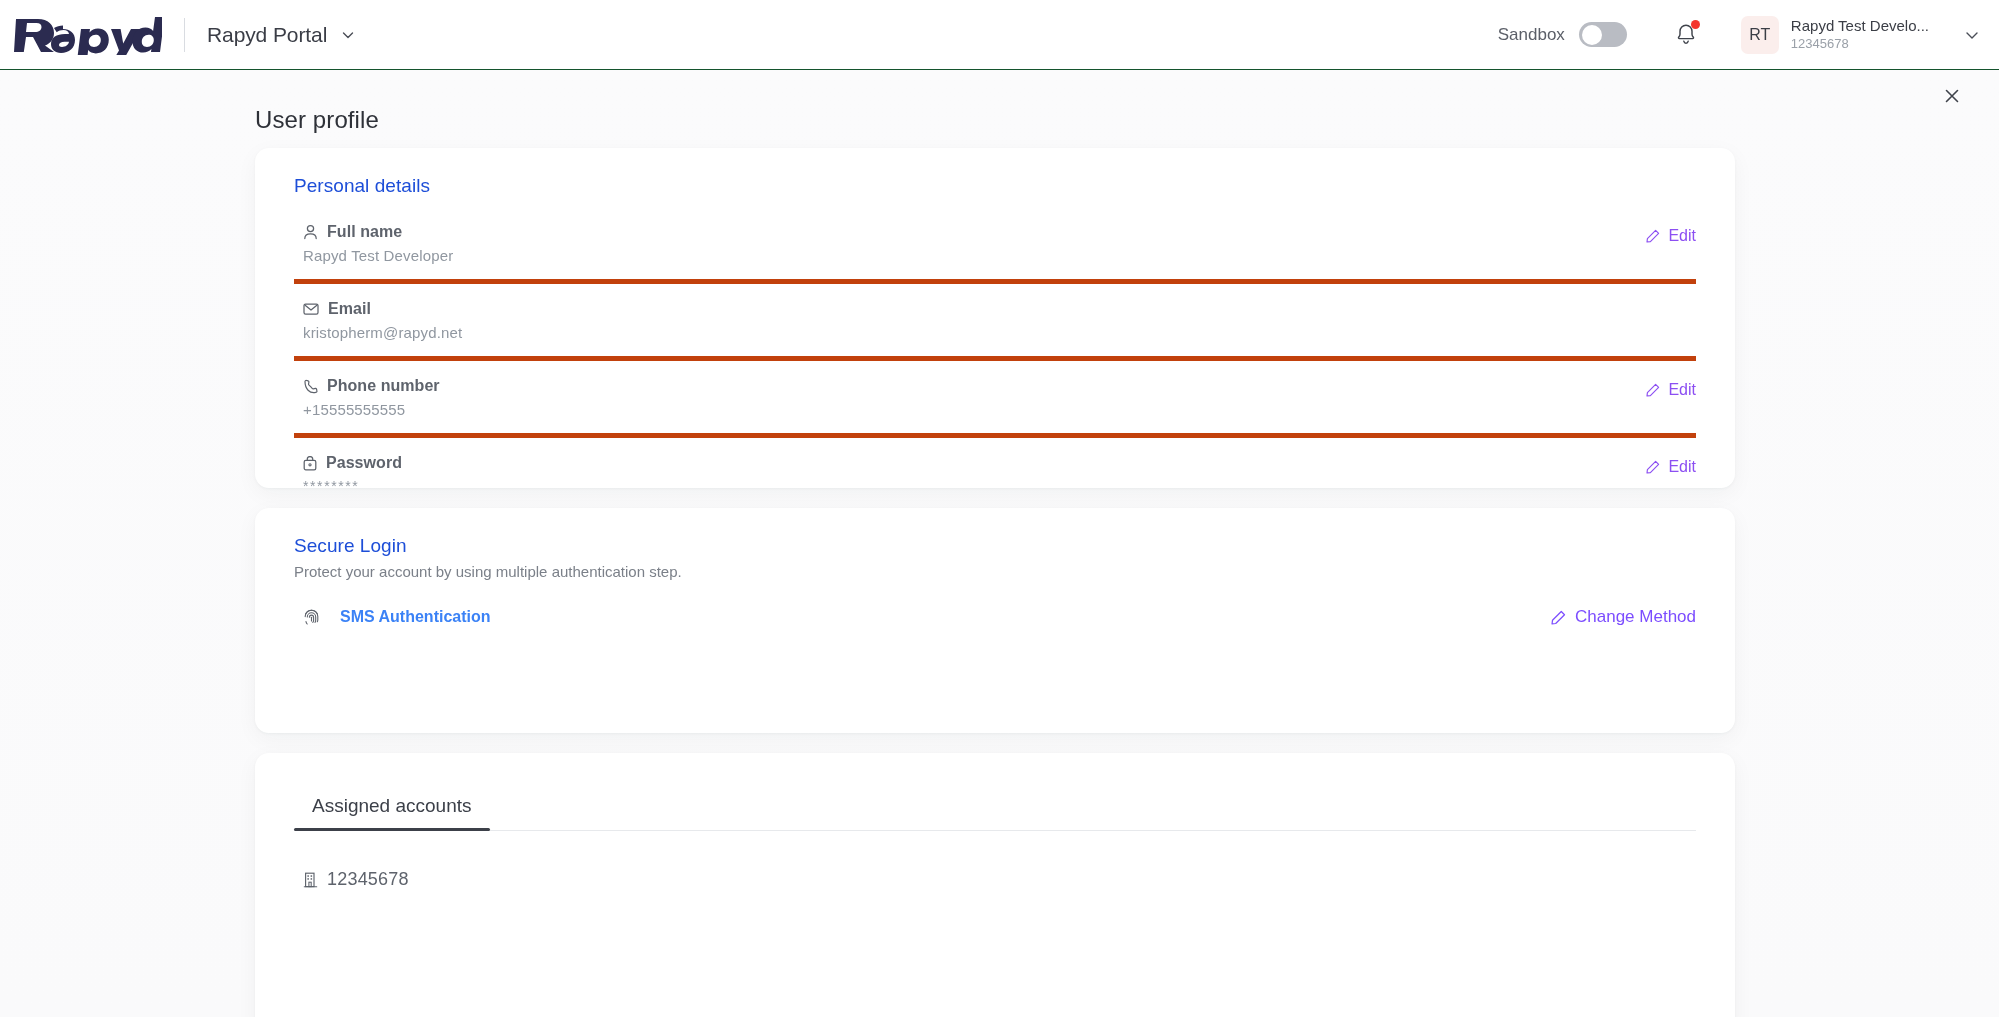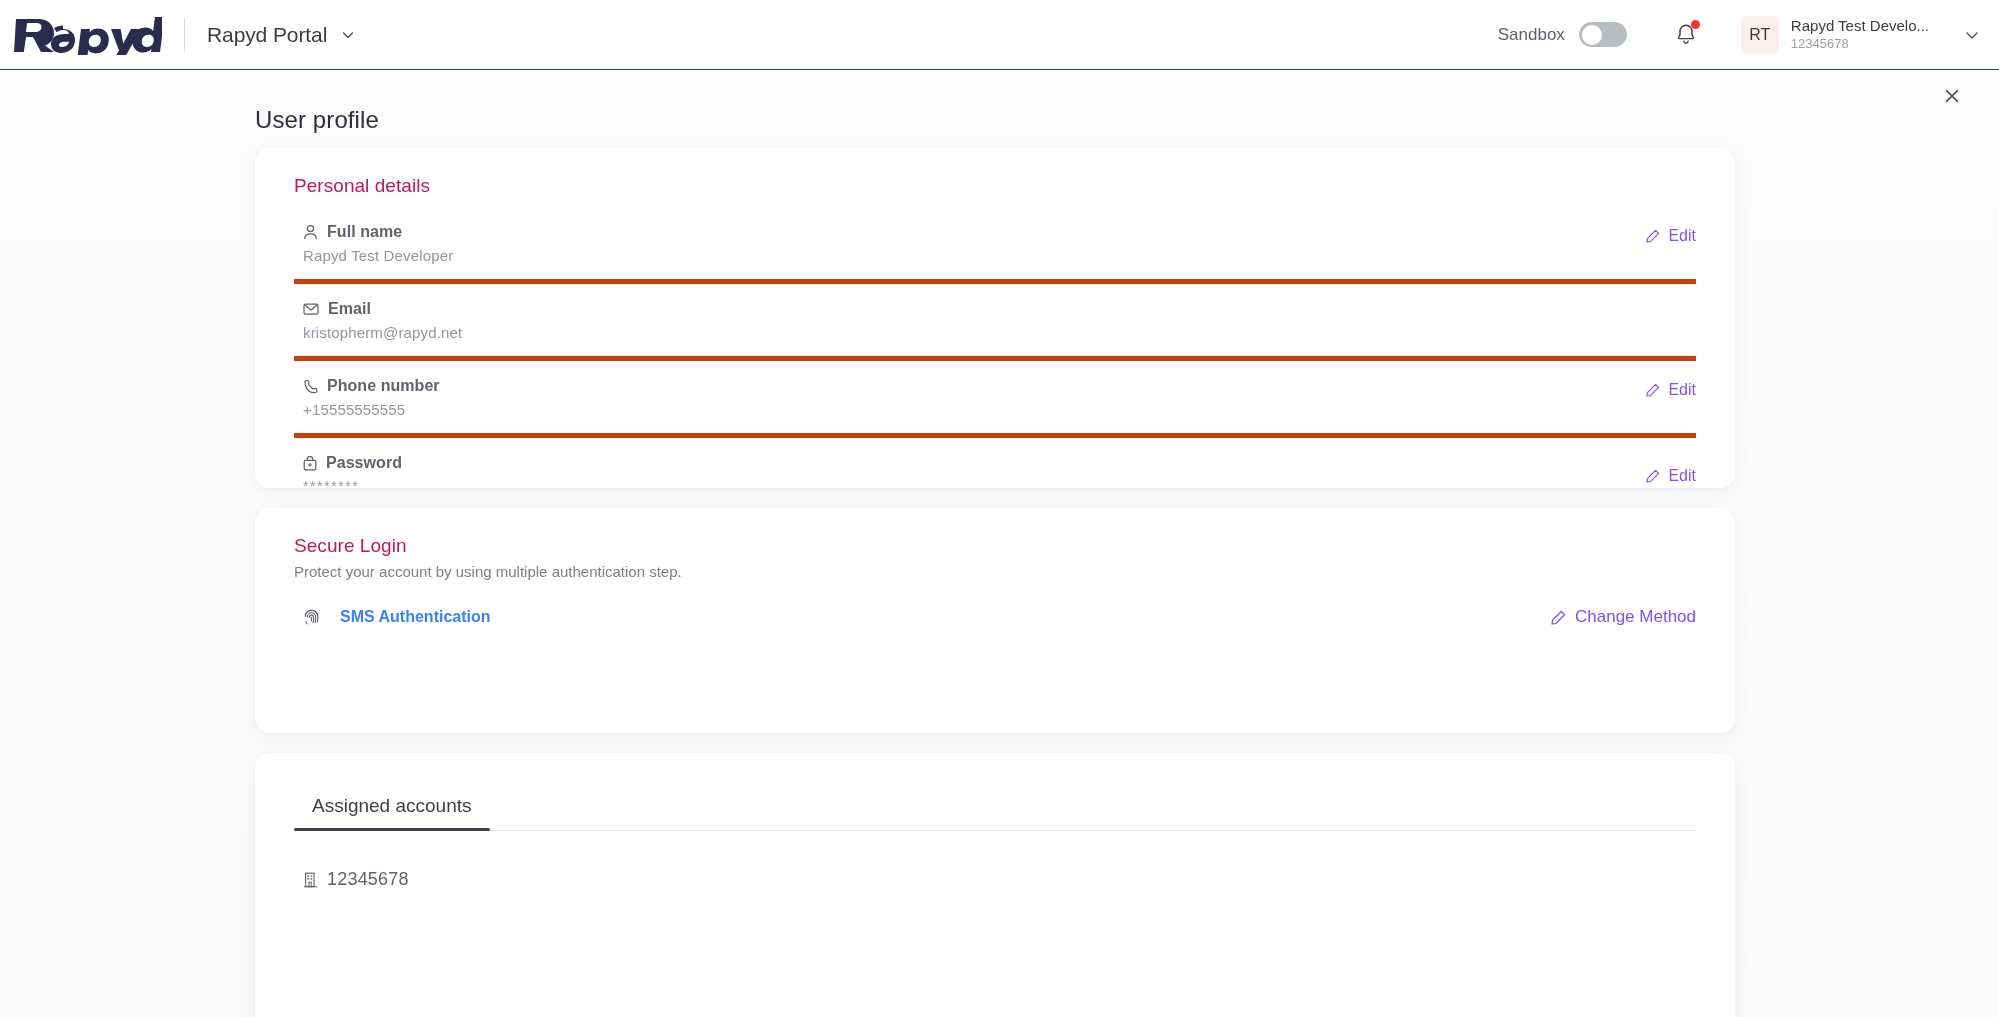--- a/index.html
+++ b/index.html
@@ -152,40 +152,40 @@
     background: #ffffff;
     border-radius: 14px;
     box-shadow: 0 1px 3px rgba(30,35,50,0.045), 0 6px 22px rgba(30,35,50,0.045);
   }
   #card-personal { top: 78px; height: 340px; }
   #card-secure   { top: 438px; height: 225px; }
   #card-accounts { top: 683px; height: 280px; }
 
   .card-title {
     font-size: 19px;
-    color: #be185d;
+    color: #1d4ed8;
     padding: 27px 0 0 39px;
     letter-spacing: 0.05px;
   }
   .card-sub {
     font-size: 15px;
     color: #7b8089;
     padding: 6px 0 0 39px;
   }
 
   .detail-rows { padding: 0 39px 0 39px; margin-top: 10px; }
   .detail-row {
     display: flex;
     align-items: flex-start;
     justify-content: space-between;
     padding: 16px 0 15px 0;
     border-bottom: 5px solid #c2410c;
     min-height: 60px;
   }
-  .detail-row.last { border-bottom: none; align-items: center; }
+  .detail-row.last { border-bottom: none; }
   .detail-left { display: flex; flex-direction: column; padding-left: 9px; }
   .detail-label {
     display: flex;
     align-items: center;
     gap: 9px;
     font-size: 16px;
     font-weight: bold;
     color: #5e636c;
     letter-spacing: 0.05px;
   }

